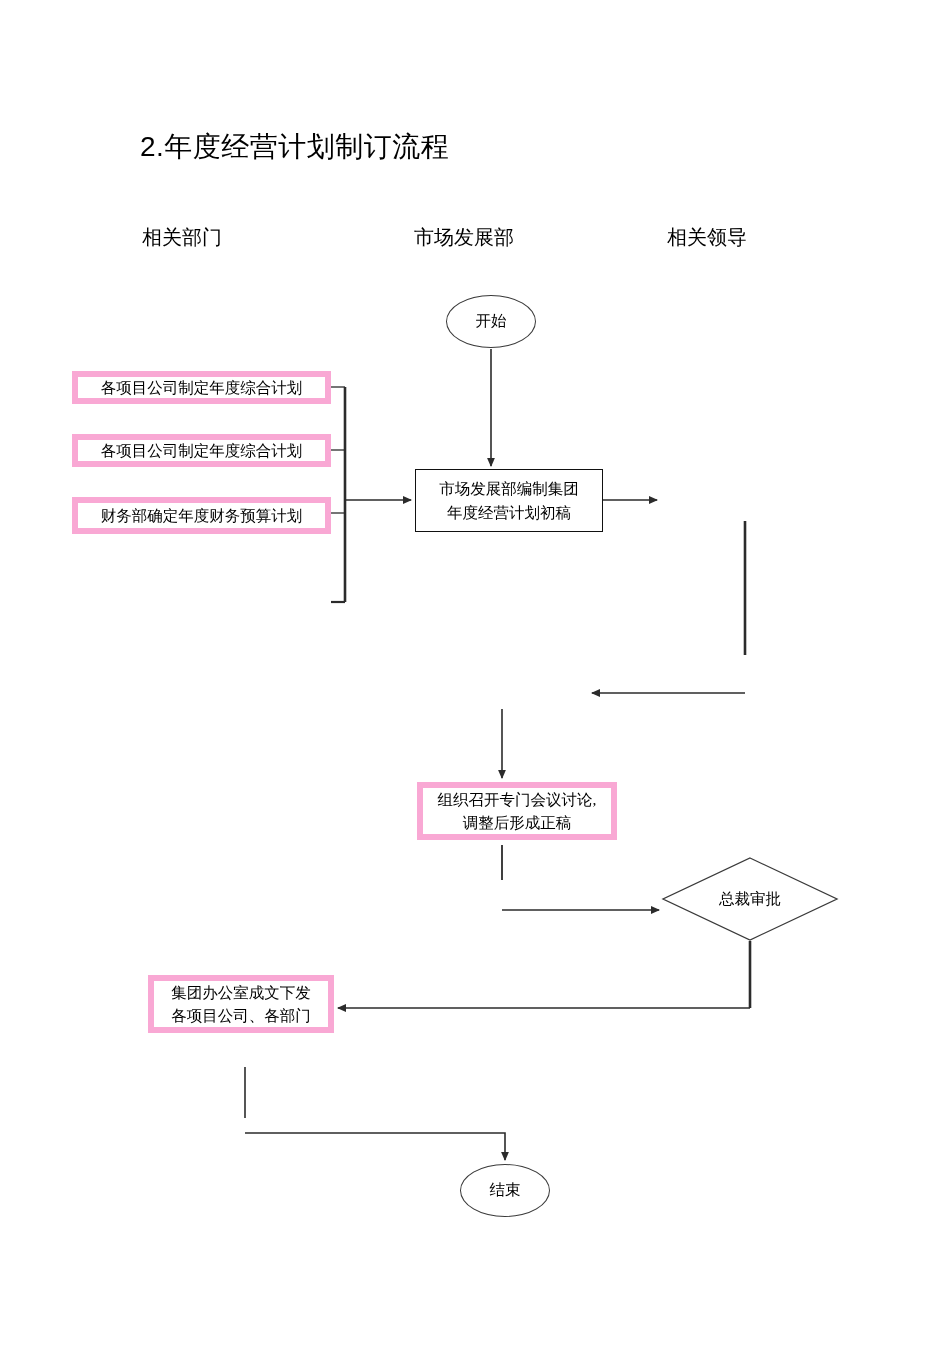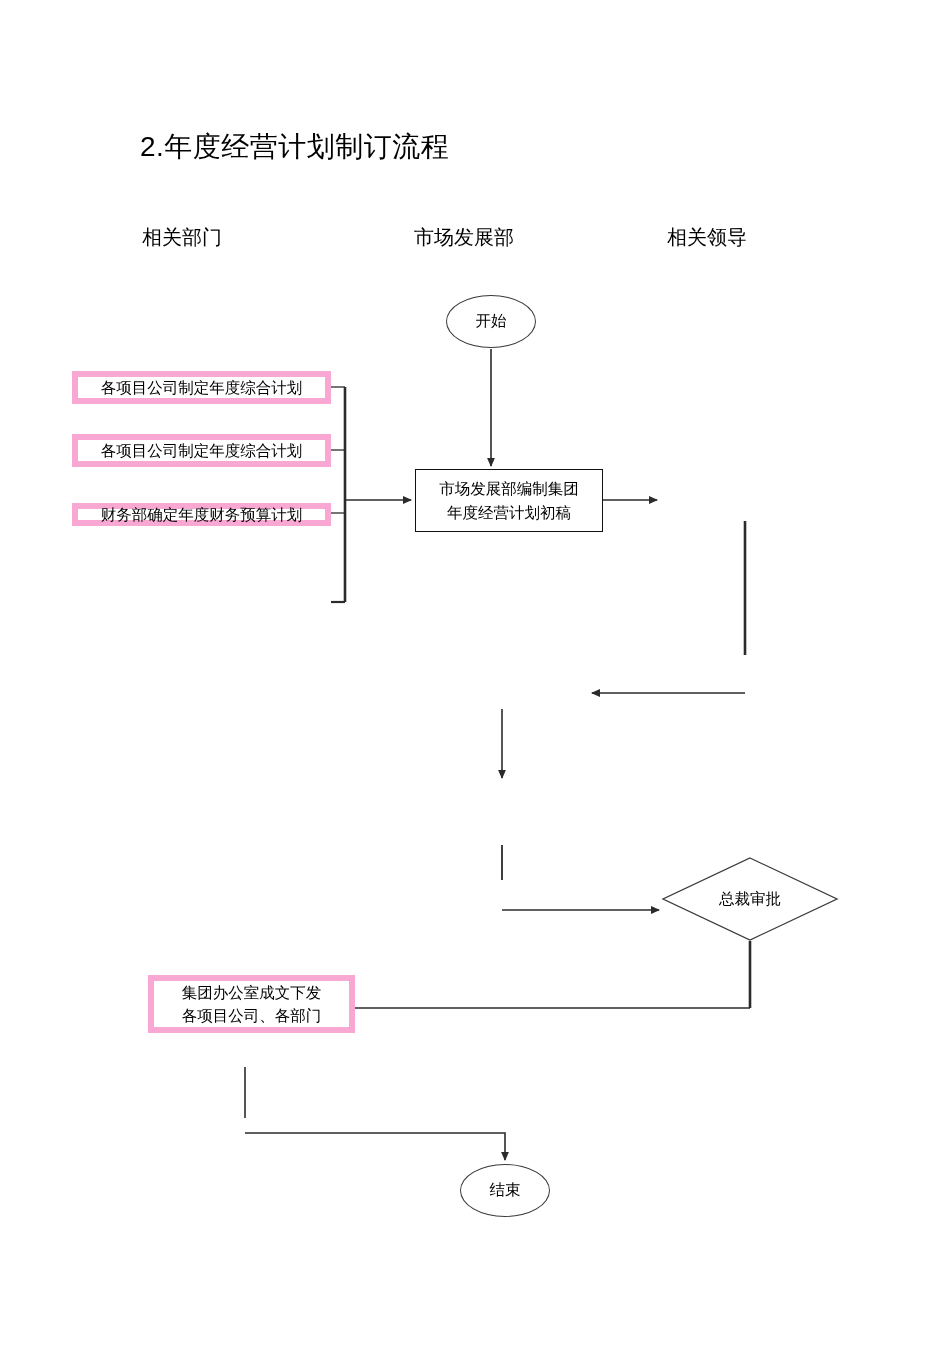--- a/index.html
+++ b/index.html
@@ -59,33 +59,33 @@
     border: 6px solid #f9a8d4;
   }
   .proc-bold {
     border: 1.6px solid #111111;
   }
   .node .txt { padding: 0 6px; }
 
   
   #box-L1 { left: 72px;  top: 371px; width: 259px; height: 33px; }
   #box-L2 { left: 72px;  top: 434px; width: 259px; height: 33px; }
-  #box-L3 { left: 72px;  top: 497px; width: 259px; height: 23px; margin-top: 6px; }
+  #box-L3 { left: 72px;  top: 497px; width: 259px; height: 37px; }
   #box-L4 { left: 72px;  top: 568px; width: 259px; height: 66px; }
 
   
   #box-C1 { left: 415px; top: 469px; width: 188px; height: 63px; }
   #box-C2 { left: 417px; top: 677px; width: 171px; height: 32px; }
   #box-C3 { left: 417px; top: 782px; width: 200px; height: 58px; }
 
   
   #box-R1 { left: 661px; top: 483px; width: 186px; height: 33px; }
 
   
-  #box-B1 { left: 148px; top: 975px; width: 207px; height: 58px; }
+  #box-B1 { left: 148px; top: 975px; width: 186px; height: 58px; }
 
   .terminator {
     box-sizing: border-box;
     display: flex;
     align-items: center;
     justify-content: center;
     text-align: center;
     font-size: 15.5px;
     background: #ffffff;
     border: 1.3px solid #3a3a3a;
@@ -184,20 +184,26 @@
   </div>
 
   <div class="abs node proc-bold" id="box-C1">
     <span class="txt">
       <span>市场发展部编制集团</span><br>
       <span>年度经营计划初稿</span>
     </span>
   </div>
 
 
+  <div class="abs node proc" id="box-C3">
+    <span class="txt">
+      <span>组织召开专门会议讨论,</span><br>
+      <span>调整后形成正稿</span>
+    </span>
+  </div>
 
 
   <div class="abs decision-wrap">
     <div class="decision-label">总裁审批</div>
   </div>
 
   <div class="abs node proc" id="box-B1">
     <span class="txt">
       <span>集团办公室成文下发</span><br>
       <span>各项目公司、各部门</span>

